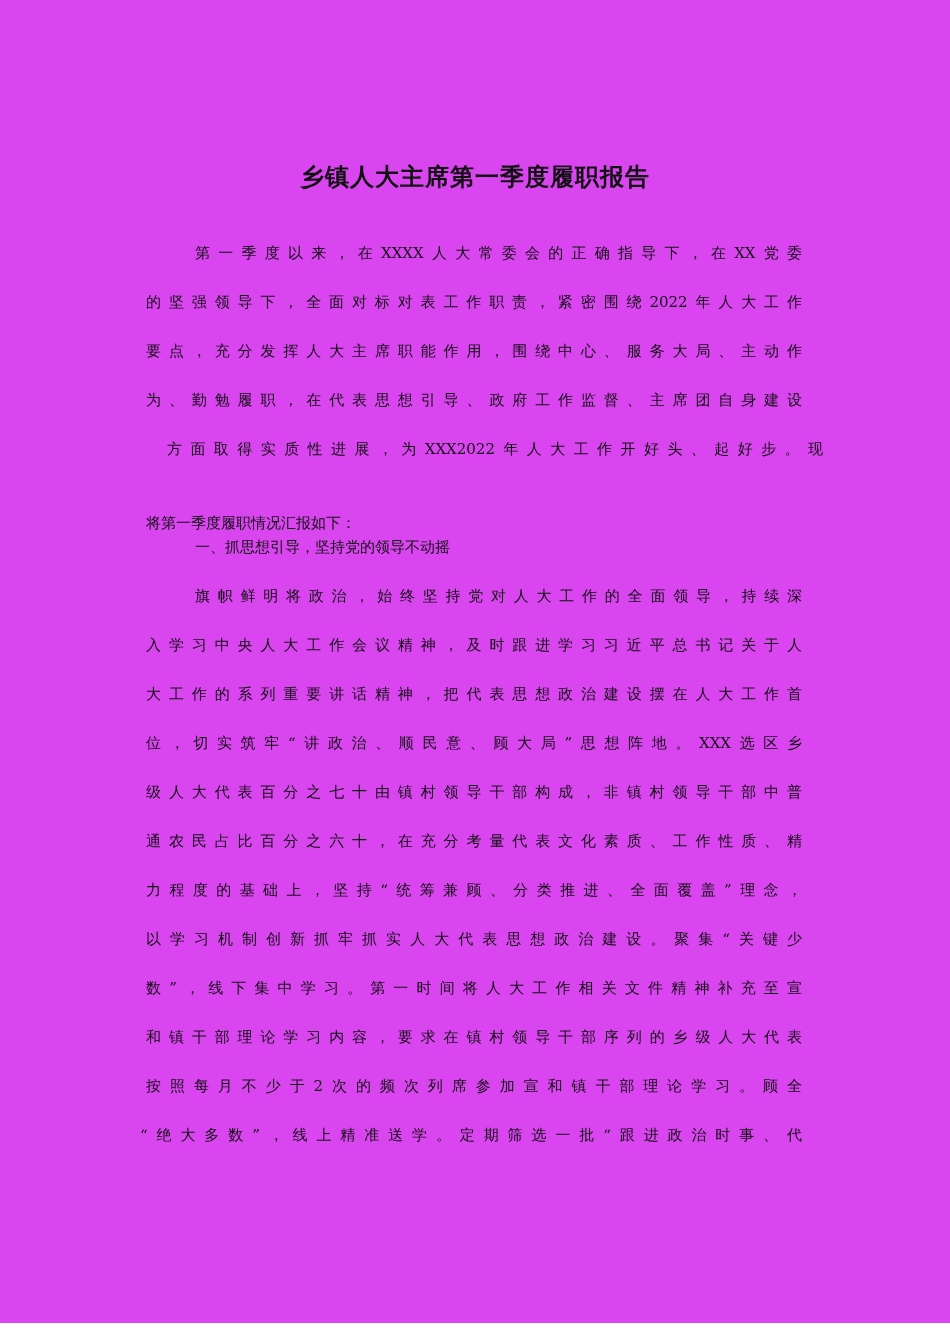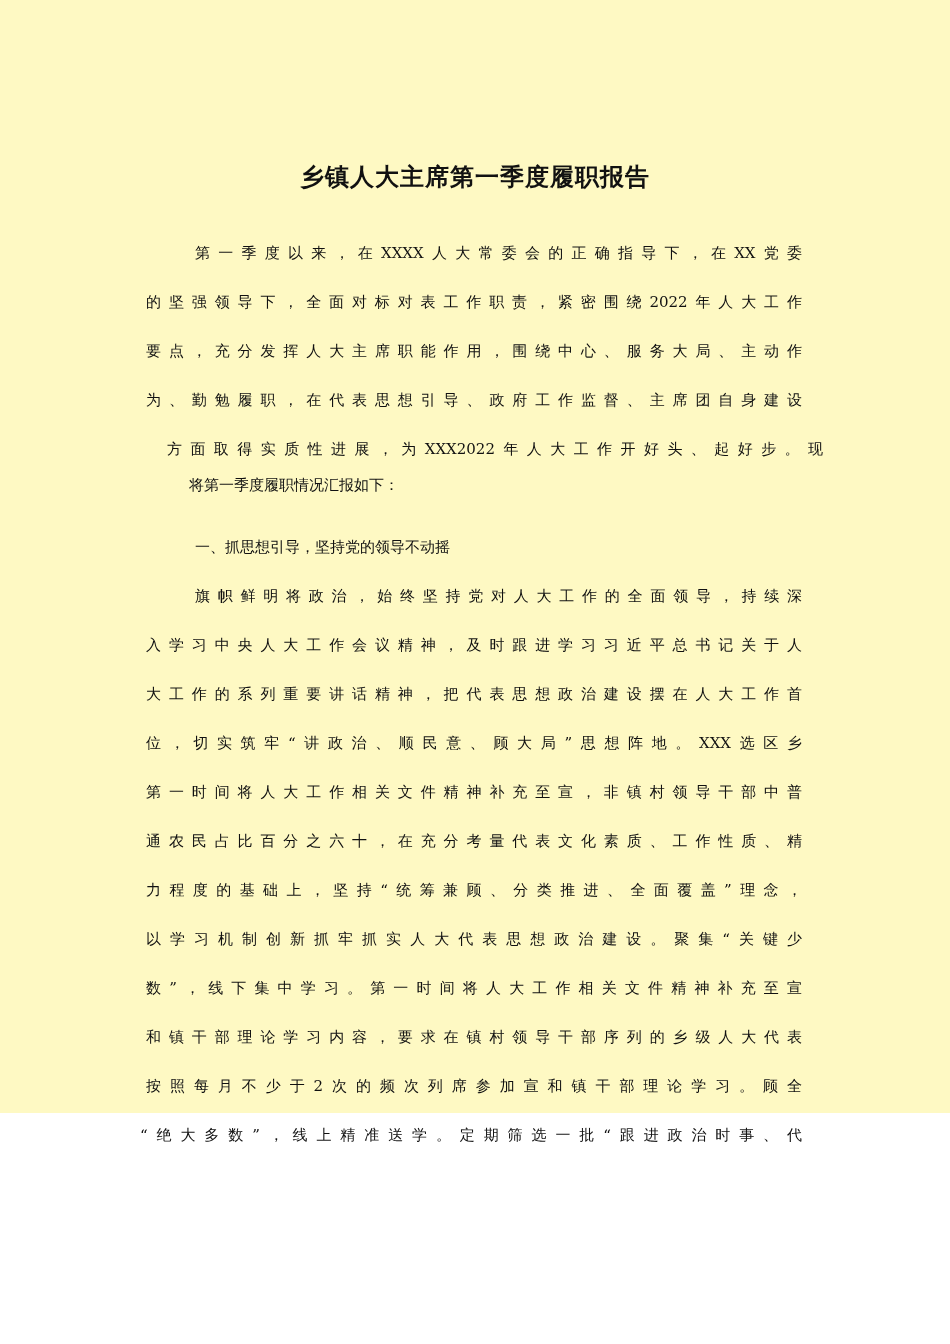--- a/index.html
+++ b/index.html
@@ -13,22 +13,22 @@
       position: relative;
       overflow: hidden;
       font-family: "DejaVu Serif", "Liberation Serif", serif;
       color: #111111;
     }
     .page {
       position: absolute;
       left: 0;
       top: 0;
       width: 950px;
-      height: 1113px;
-      background: #fef9c3;
+      height: 1323px;
+      background: #d946ef;
     }
     .title {
       position: absolute;
       left: 0;
       top: 160px;
       width: 950px;
       text-align: center;
       font-family: "DejaVu Sans", "Liberation Sans", sans-serif;
       font-weight: bold;
       font-size: 24px;
@@ -63,29 +63,29 @@
 <body>
 
 <div class="page">
   <h1 class="title">乡镇人大主席第一季度履职报告</h1>
 
   <div class="line indent" style="top:238px;">第一季度以来，在XXXX人大常委会的正确指导下，在XX党委</div>
   <div class="line" style="top:287px;">的坚强领导下，全面对标对表工作职责，紧密围绕2022年人大工作</div>
   <div class="line" style="top:336px;">要点，充分发挥人大主席职能作用，围绕中心、服务大局、主动作</div>
   <div class="line" style="top:385px;">为、勤勉履职，在代表思想引导、政府工作监督、主席团自身建设</div>
   <div class="line" style="top:434px;margin-left:21px;">方面取得实质性进展，为XXX2022年人大工作开好头、起好步。现</div>
-  <div class="line last" style="top:470px;margin-left:43px;">将第一季度履职情况汇报如下：</div>
+  <div class="line last" style="top:508px;">将第一季度履职情况汇报如下：</div>
 
   <div class="line indent last" style="top:532px;">一、抓思想引导，坚持党的领导不动摇</div>
 
   <div class="line indent" style="top:581px;">旗帜鲜明将政治，始终坚持党对人大工作的全面领导，持续深</div>
   <div class="line" style="top:630px;">入学习中央人大工作会议精神，及时跟进学习习近平总书记关于人</div>
   <div class="line" style="top:679px;">大工作的系列重要讲话精神，把代表思想政治建设摆在人大工作首</div>
   <div class="line" style="top:728px;">位，切实筑牢“讲政治、顺民意、顾大局”思想阵地。XXX选区乡</div>
-  <div class="line" style="top:777px;">第一时间将人大工作相关文件精神补充至宣，非镇村领导干部中普</div>
+  <div class="line" style="top:777px;">级人大代表百分之七十由镇村领导干部构成，非镇村领导干部中普</div>
   <div class="line" style="top:826px;">通农民占比百分之六十，在充分考量代表文化素质、工作性质、精</div>
   <div class="line" style="top:875px;">力程度的基础上，坚持“统筹兼顾、分类推进、全面覆盖”理念，</div>
   <div class="line" style="top:924px;">以学习机制创新抓牢抓实人大代表思想政治建设。聚集“关键少</div>
   <div class="line" style="top:1022px;">和镇干部理论学习内容，要求在镇村领导干部序列的乡级人大代表</div>
   <div class="line" style="top:973px;">数”，线下集中学习。第一时间将人大工作相关文件精神补充至宣</div>
   <div class="line" style="top:1071px;">按照每月不少于2次的频次列席参加宣和镇干部理论学习。顾全</div>
   <div class="line quote-start" style="top:1120px;">“绝大多数”，线上精准送学。定期筛选一批“跟进政治时事、代</div>
 </div>
 
 </body></html>

